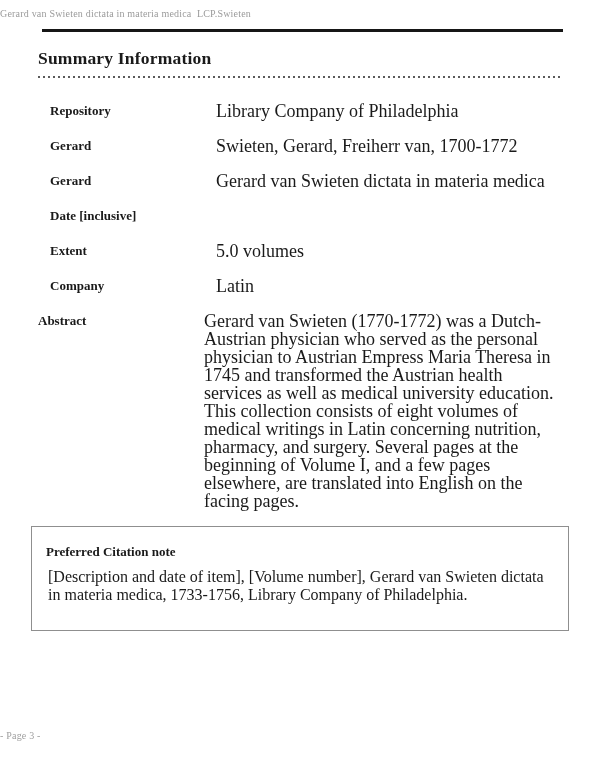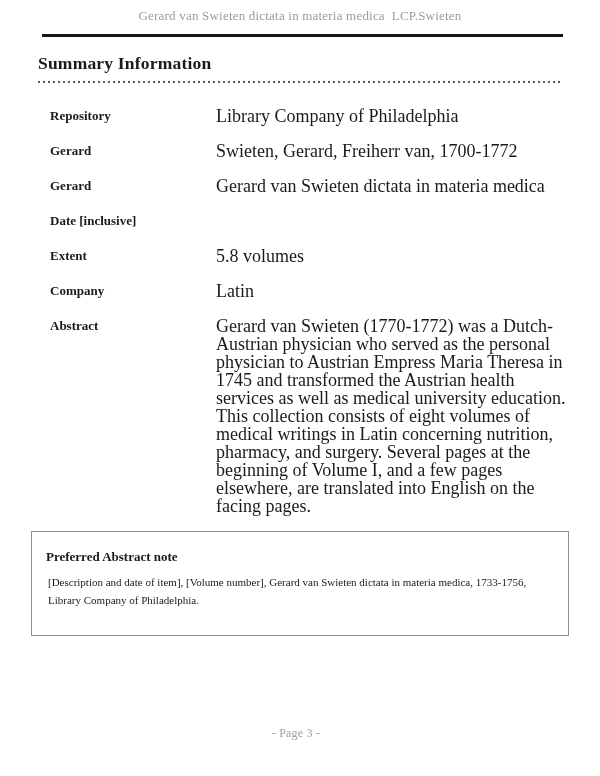--- a/index.html
+++ b/index.html
@@ -11,22 +11,21 @@
     position: relative;
     width: 600px;
     height: 776px;
     background: #ffffff;
     font-family: "Liberation Serif", "DejaVu Serif", serif;
     color: #1a1a1a;
     overflow: hidden;
   }
   .running-header {
     padding-top: 8px;
-    text-align: center;
-    font-size: 13px;
+    font-size: 10px;
     color: #9b9b9b;
     white-space: pre;
     letter-spacing: 0.2px;
   }
   .header-rule {
     margin: 10px 37px 0 42px;
     height: 3px;
     background: #161616;
   }
   .content {
@@ -49,20 +48,21 @@
     padding-left: 12px;
   }
   .field-row {
     display: flex;
     align-items: flex-start;
     margin-bottom: 17px;
     gap: 26px;
   }
   .field-row:last-child {
     margin-bottom: 0;
+    justify-content: flex-end;
   }
   .field-label {
     width: 140px;
     flex: 0 0 140px;
     font-weight: bold;
     font-size: 13px;
     line-height: 18px;
   }
   .field-value {
     width: 358px;
@@ -76,30 +76,30 @@
     padding: 16px 16px 26px 14px;
   }
   .citation-title {
     font-size: 13px;
     font-weight: bold;
     line-height: 18px;
   }
   .citation-text {
     margin-top: 7px;
     padding-left: 2px;
-    font-size: 11px;
+    font-size: 16px;
     line-height: 18px;
   }
   .page-footer {
     position: absolute;
     left: 0;
     right: 8px;
     bottom: 35px;
-    text-align: center;
-    font-size: 12px;
+    text-align: left;
+    font-size: 10px;
     color: #9e9e9e;
     letter-spacing: 0.2px;
   }
 </style>
 </head>
 <body>
 
 <div class="page">
 
   <div class="running-header">Gerard van Swieten dictata in materia medica  LCP.Swieten</div>
@@ -128,37 +128,37 @@
         <div class="field-label">Gerard</div>
         <div class="field-value">Gerard van Swieten dictata in materia medica</div>
       </div>
 
       <div class="field-row">
         <div class="field-label">Date [inclusive]</div>
       </div>
 
       <div class="field-row">
         <div class="field-label">Extent</div>
-        <div class="field-value">5.8 volumes</div>
+        <div class="field-value">5.0 volumes</div>
       </div>
 
       <div class="field-row">
         <div class="field-label">Company</div>
         <div class="field-value">Latin</div>
       </div>
 
       <div class="field-row">
         <div class="field-label">Abstract</div>
         <div class="field-value">Gerard van Swieten (1770-1772) was a Dutch-Austrian physician who served as the personal physician to Austrian Empress Maria Theresa in 1745 and transformed the Austrian health services as well as medical university education. This collection consists of eight volumes of medical writings in Latin concerning nutrition, pharmacy, and surgery. Several pages at the beginning of Volume I, and a few pages elsewhere, are translated into English on the facing pages.</div>
       </div>
 
     </div>
 
     <div class="citation-box">
-      <div class="citation-title">Preferred Abstract note</div>
+      <div class="citation-title">Preferred Citation note</div>
       <div class="citation-text">[Description and date of item], [Volume number], Gerard van Swieten dictata in materia medica, 1733-1756, Library Company of Philadelphia.</div>
     </div>
 
   </div>
 
   <div class="page-footer">- Page 3 -</div>
 
 </div>
 
 </body></html>

